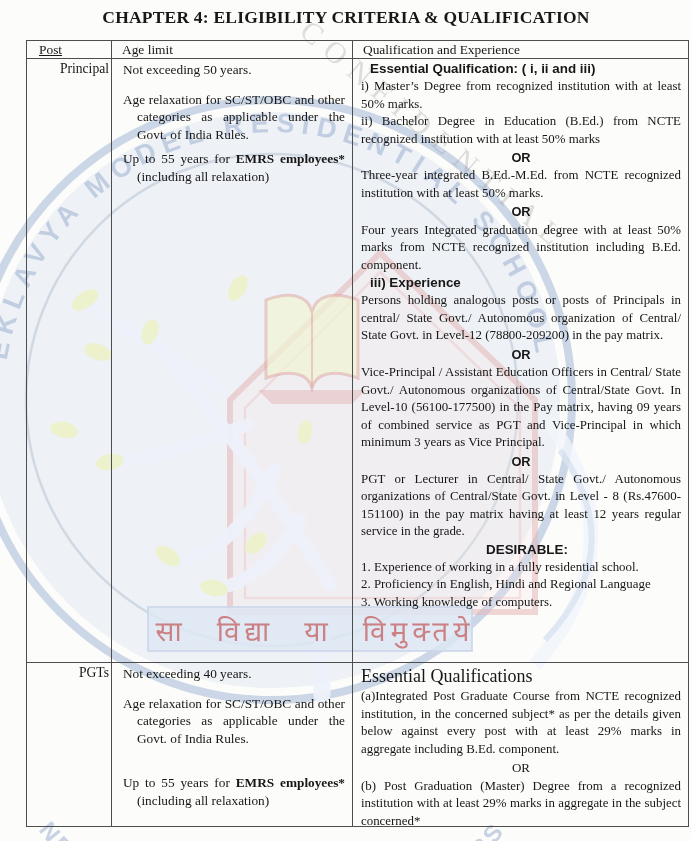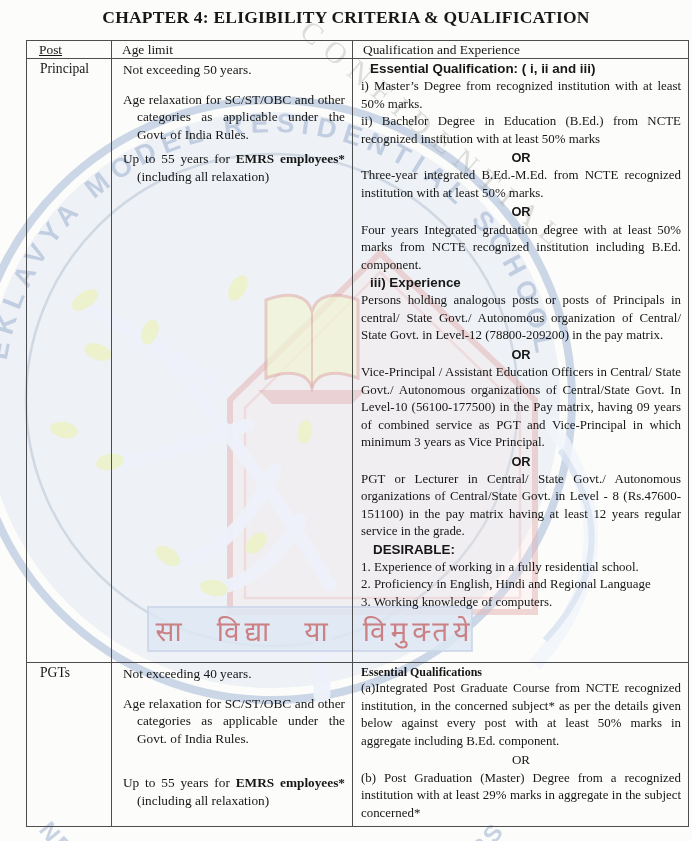--- a/index.html
+++ b/index.html
@@ -19,32 +19,32 @@
     border:1.3px solid #4d4d4d; box-sizing:border-box;
   }
   .cell{
     border-right:1px solid #4d4d4d; border-bottom:1px solid #4d4d4d;
     box-sizing:border-box; overflow:hidden; background:transparent;
   }
   .last-col{border-right:none;}
   .last-row{border-bottom:none;}
   .hcell{font-size:13.4px; padding:0 4px 0 10px; line-height:17px;}
   .hcell.first{padding-left:12px;text-decoration:underline;}
-  .post-cell{font-size:13.6px; padding:2px 2px 0 13px;}
+  .post-cell{font-size:13.6px; padding:2px 2px 0 13px;text-align:right;}
   .age-cell{font-size:13.3px; line-height:1.32; padding:2px 7px 0 11px;}
   .qual-cell{font-size:12.9px; line-height:1.355; padding:1px 7px 16px 8px;}
   .p{margin:0; text-align:justify;}
   .hang{padding-left:14px; text-indent:-14px;}
   .b{font-weight:bold;}
   .mt-sm{margin-top:7px;} .mt-md{margin-top:12px;} .mt-lg{margin-top:16px;} .mt-xl{margin-top:27px;}
   .h-sans{font-family:"Liberation Sans", sans-serif; font-weight:bold; font-size:13.4px; margin:0;}
-  .ind8{padding-left:9px;} .ind10{padding-left:12px;}
+  .ind8{padding-left:9px;} .ind10{padding-left:12px;text-align:center;}
   .or-sans{font-family:"Liberation Sans", sans-serif; font-weight:bold; font-size:12.8px; text-align:center; margin:1px 0;}
   .or-serif{font-size:13px; text-align:center; margin:1px 0;}
-  .h-serif{font-weight:bold; font-size:12px; margin:0;}
+  .h-serif{font-weight:normal; font-size:18px; margin:0;}
 </style>
 </head>
 <body>
 
 <div class="page">
 
   <svg class="wm" viewBox="0 0 692 841" aria-hidden="true">
     <defs>
       <path id="arcTop" d="M 13,469 A 268 268 0 1 1 531,469"></path>
       <path id="arcBot" d="M 5,525 A 295 295 0 1 0 539,525"></path>
@@ -146,19 +146,19 @@
     <div class="cell post-cell last-row">PGTs</div>
 
     <div class="cell age-cell last-row">
       <p class="p">Not exceeding 40 years.</p>
       <p class="p hang mt-md">Age relaxation for SC/ST/OBC and other categories as applicable under the Govt. of India Rules.</p>
       <p class="p hang mt-xl"><span>Up to 55 years for </span><span class="b">EMRS employees*</span><span> (including all relaxation)</span></p>
     </div>
 
     <div class="cell qual-cell last-col last-row">
       <p class="h-serif">Essential Qualifications</p>
-      <p class="p">(a)Integrated Post Graduate Course from NCTE recognized institution, in the concerned subject* as per the details given below against every post with at least 50% marks in aggregate including B.Ed. component.</p>
+      <p class="p">(a)Integrated Post Graduate Course from NCTE recognized institution, in the concerned subject* as per the details given below against every post with at least 29% marks in aggregate including B.Ed. component.</p>
       <p class="or-serif">OR</p>
       <p class="p">(b) Post Graduation (Master) Degree from a recognized institution with at least 29% marks in aggregate in the subject concerned*</p>
     </div>
 
   </div>
 </div>
 
 </body></html>

